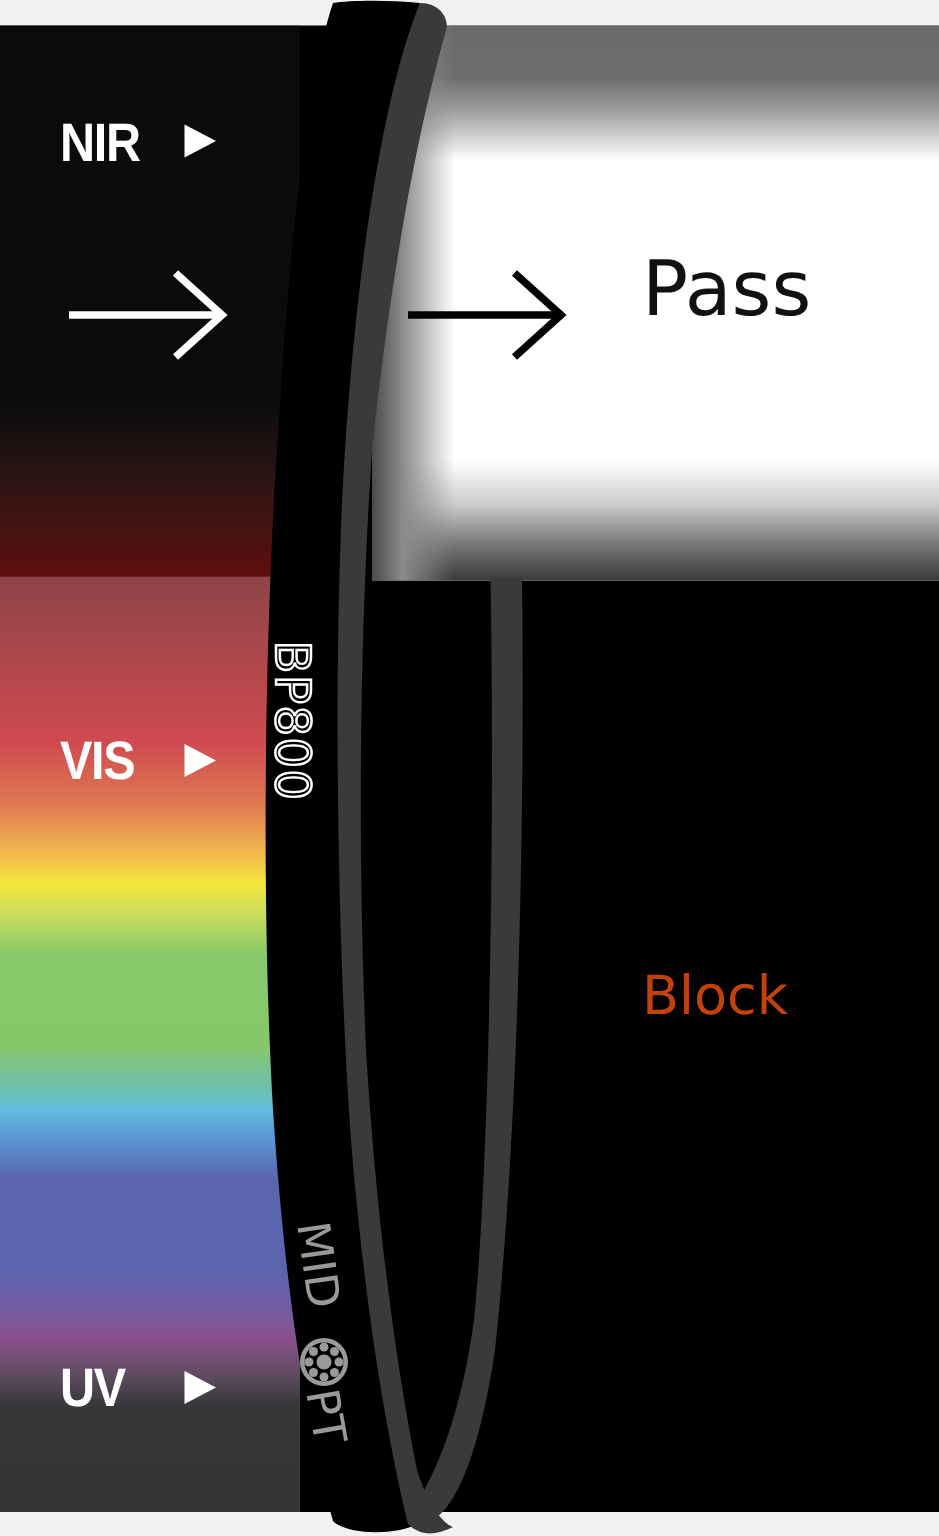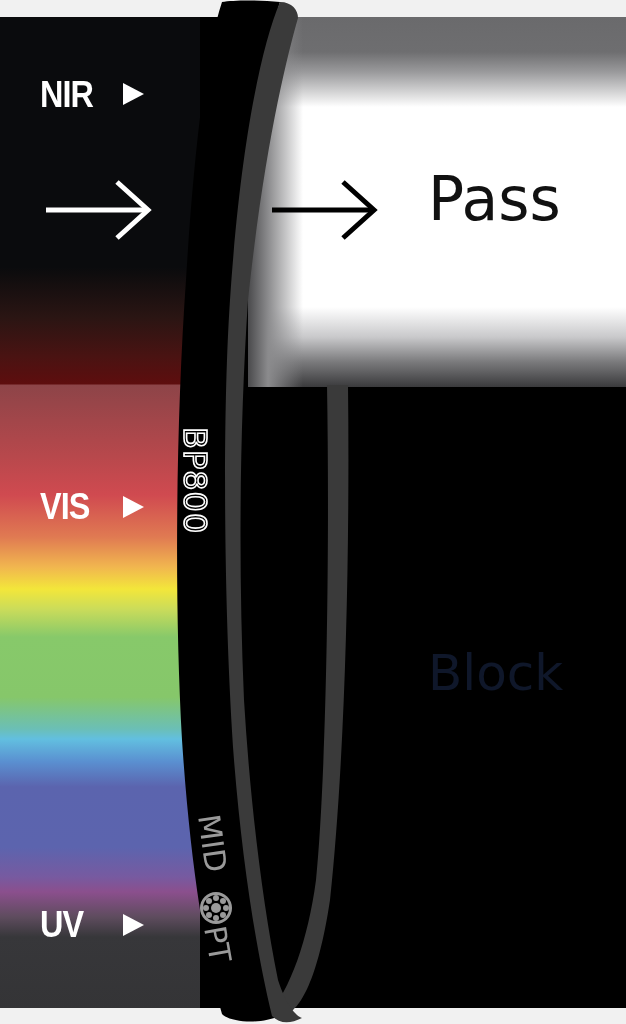--- a/index.html
+++ b/index.html
@@ -20,22 +20,22 @@
   .tri { position:absolute; left:123px; width:0; height:0; border-top:11px solid transparent; border-bottom:11px solid transparent; border-left:21px solid #fff; }
   .arrow { position:absolute; }
   .pass-panel { position:absolute; left:248px; top:0; width:378px; height:370px;
     background: #fff;
     box-shadow: inset 0 0 0 0 #fff; }
   .pass-panel::before { content:""; position:absolute; inset:0;
     background:
       linear-gradient(to bottom, #6a6a6c 0px, #6e6e70 35px, #9a9a9c 55px, rgba(255,255,255,0) 90px, rgba(255,255,255,0) 290px, #c9c9cb 320px, #7a7a7c 345px, #3a3a3c 370px); }
   .pass-panel::after { content:""; position:absolute; inset:0;
     background: linear-gradient(to right, #4a4a4c 0px, #8b8b8d 20px, rgba(255,255,255,0) 55px); }
-  .pass-text { position:absolute; left:428px; top:164px; font-family:"DejaVu Sans", sans-serif; font-size:60px; color:#111; letter-spacing:0px; }
-  .block-text { position:absolute; left:428px; top:644px; font-family:"DejaVu Sans", sans-serif; font-size:50px; color:#0f172a; }
+  .pass-text { position:absolute; left:428px; top:164px; font-family:"DejaVu Sans", sans-serif; font-size:51px; color:#111; letter-spacing:0px; }
+  .block-text { position:absolute; left:428px; top:644px; font-family:"DejaVu Sans", sans-serif; font-size:36px; color:#c2410c; }
   svg.ring { position:absolute; left:0; top:0; }
 </style>
 </head>
 <body>
 
 <div class="stage">
   <div class="spectrum"></div>
 
   <div class="pass-panel"></div>
 </div>

